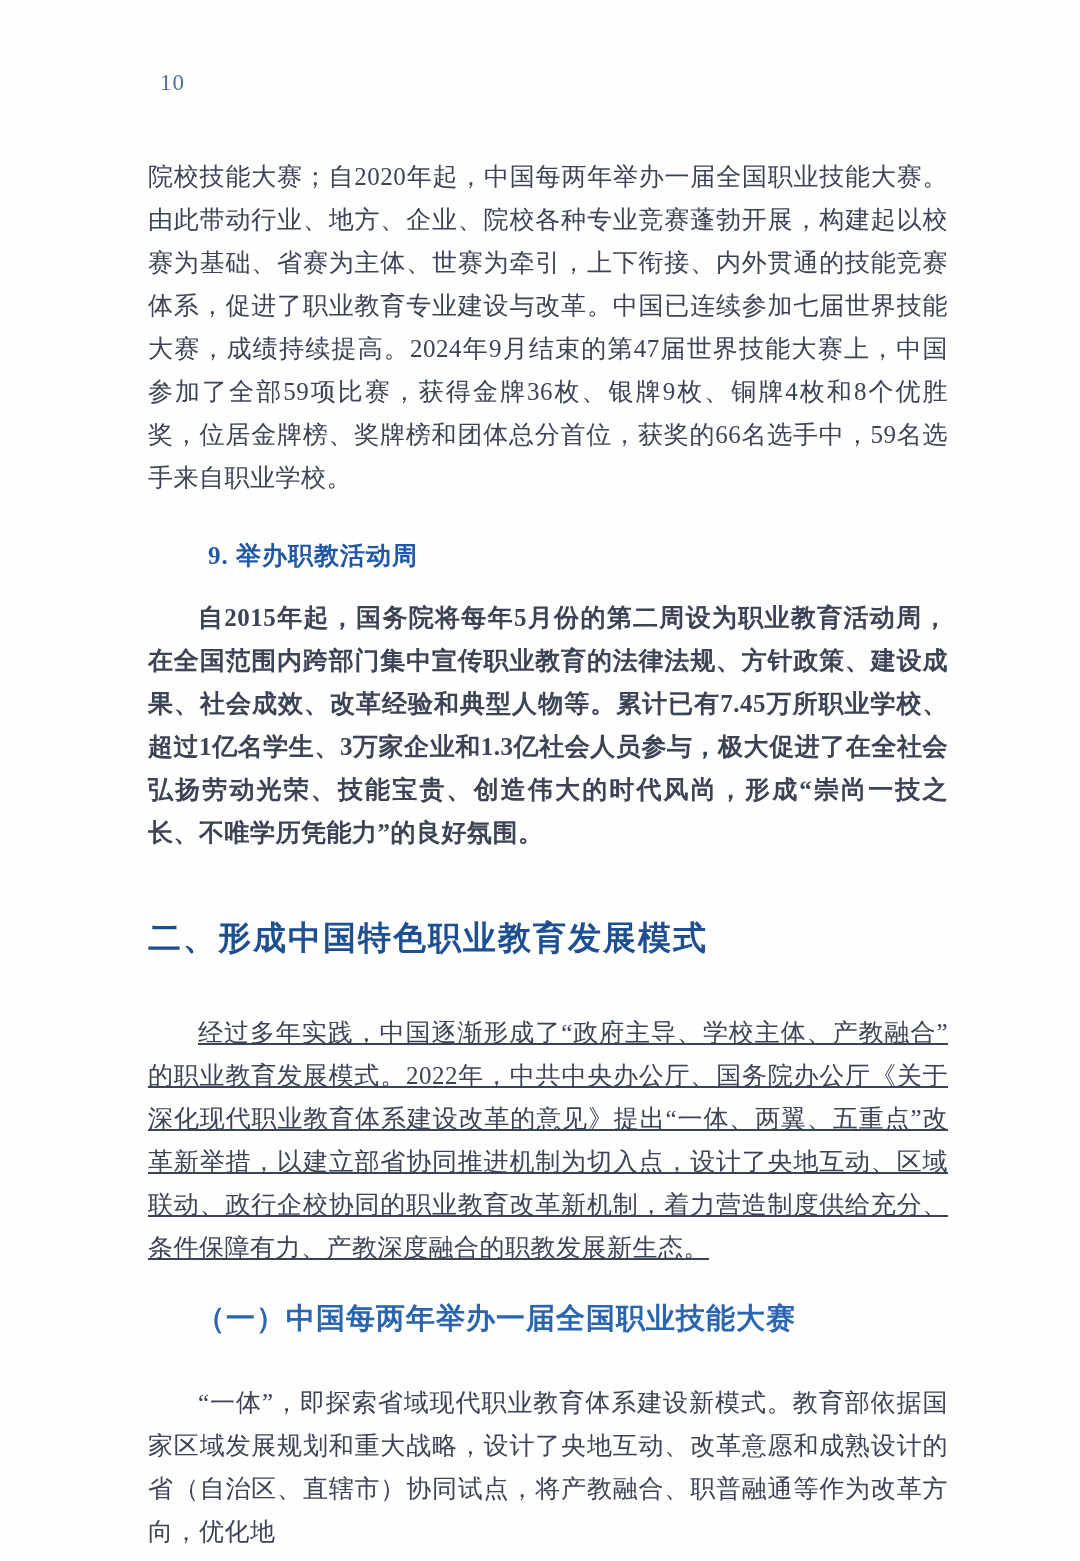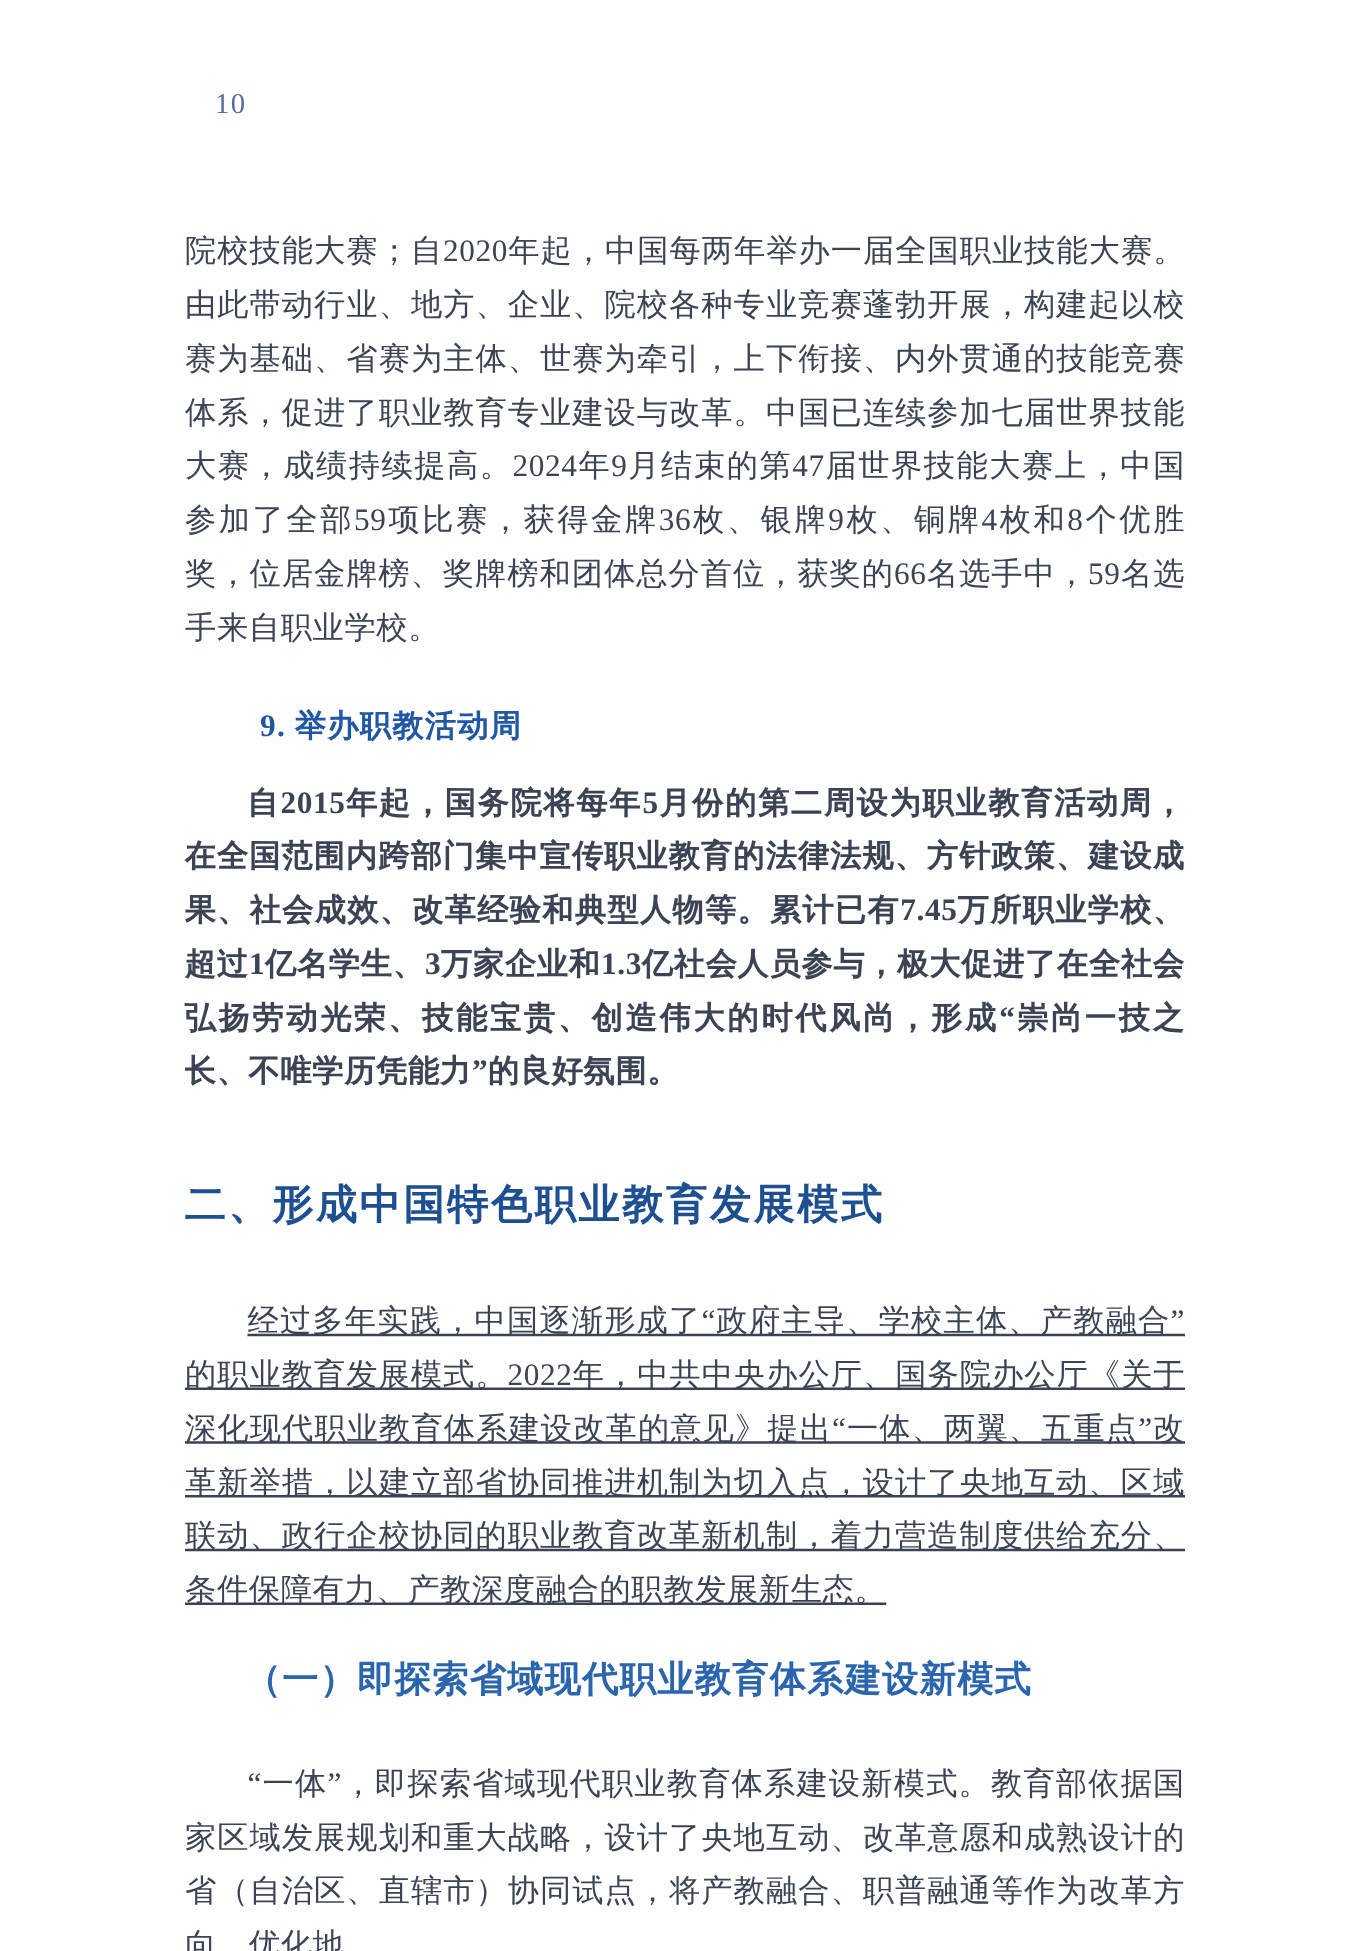--- a/index.html
+++ b/index.html
@@ -20,42 +20,42 @@
     position: absolute;
     left: 148px;
     top: 0;
     width: 800px;
   }
   .running-header {
     display: flex;
     align-items: flex-start;
     gap: 24px;
     margin-top: 70px;
-    margin-left: 24px;
+    margin-left: 12px;
     color: #4f6d9e;
   }
   .running-header .pagenum {
     font-size: 23px;
     letter-spacing: 1px;
   }
   .running-header .booktitle {
     font-size: 22px;
     letter-spacing: 3px;
   }
   .body-para {
     font-size: 25px;
     line-height: 43px;
     color: #3c4354;
     text-align: justify;
     text-justify: inter-character;
     letter-spacing: 0.5px;
     margin: 0;
   }
   .indent2 { text-indent: 2em; }
-  .p1 { margin-top: 84px; }
+  .p1 { margin-top: 59px; }
   .h-sub5 {
     margin-top: 40px;
     margin-left: 60px;
     font-size: 25px;
     font-weight: bold;
     color: #2058a5;
     letter-spacing: 1px;
   }
   .p2 { margin-top: 24px; font-weight: bold; }
   .h-part {
@@ -89,18 +89,18 @@
     <p class="body-para p1">院校技能大赛；自2020年起，中国每两年举办一届全国职业技能大赛。由此带动行业、地方、企业、院校各种专业竞赛蓬勃开展，构建起以校赛为基础、省赛为主体、世赛为牵引，上下衔接、内外贯通的技能竞赛体系，促进了职业教育专业建设与改革。中国已连续参加七届世界技能大赛，成绩持续提高。2024年9月结束的第47届世界技能大赛上，中国参加了全部59项比赛，获得金牌36枚、银牌9枚、铜牌4枚和8个优胜奖，位居金牌榜、奖牌榜和团体总分首位，获奖的66名选手中，59名选手来自职业学校。</p>
 
     <div class="h-sub5">9. 举办职教活动周</div>
 
     <p class="body-para p2 indent2">自2015年起，国务院将每年5月份的第二周设为职业教育活动周，在全国范围内跨部门集中宣传职业教育的法律法规、方针政策、建设成果、社会成效、改革经验和典型人物等。累计已有7.45万所职业学校、超过1亿名学生、3万家企业和1.3亿社会人员参与，极大促进了在全社会弘扬劳动光荣、技能宝贵、创造伟大的时代风尚，形成“崇尚一技之长、不唯学历凭能力”的良好氛围。</p>
 
     <div class="h-part">二、形成中国特色职业教育发展模式</div>
 
     <p class="body-para p3 indent2">经过多年实践，中国逐渐形成了“政府主导、学校主体、产教融合”的职业教育发展模式。2022年，中共中央办公厅、国务院办公厅《关于深化现代职业教育体系建设改革的意见》提出“一体、两翼、五重点”改革新举措，以建立部省协同推进机制为切入点，设计了央地互动、区域联动、政行企校协同的职业教育改革新机制，着力营造制度供给充分、条件保障有力、产教深度融合的职教发展新生态。</p>
 
-    <div class="h-sub1">（一）即探索省域现代职业教育体系建设新模式</div>
+    <div class="h-sub1">（一）中国每两年举办一届全国职业技能大赛</div>
 
     <p class="body-para p4 indent2">“一体”，即探索省域现代职业教育体系建设新模式。教育部依据国家区域发展规划和重大战略，设计了央地互动、改革意愿和成熟设计的省（自治区、直辖市）协同试点，将产教融合、职普融通等作为改革方向，优化地</p>
 
   </div>
 </div>
 
 </body></html>

